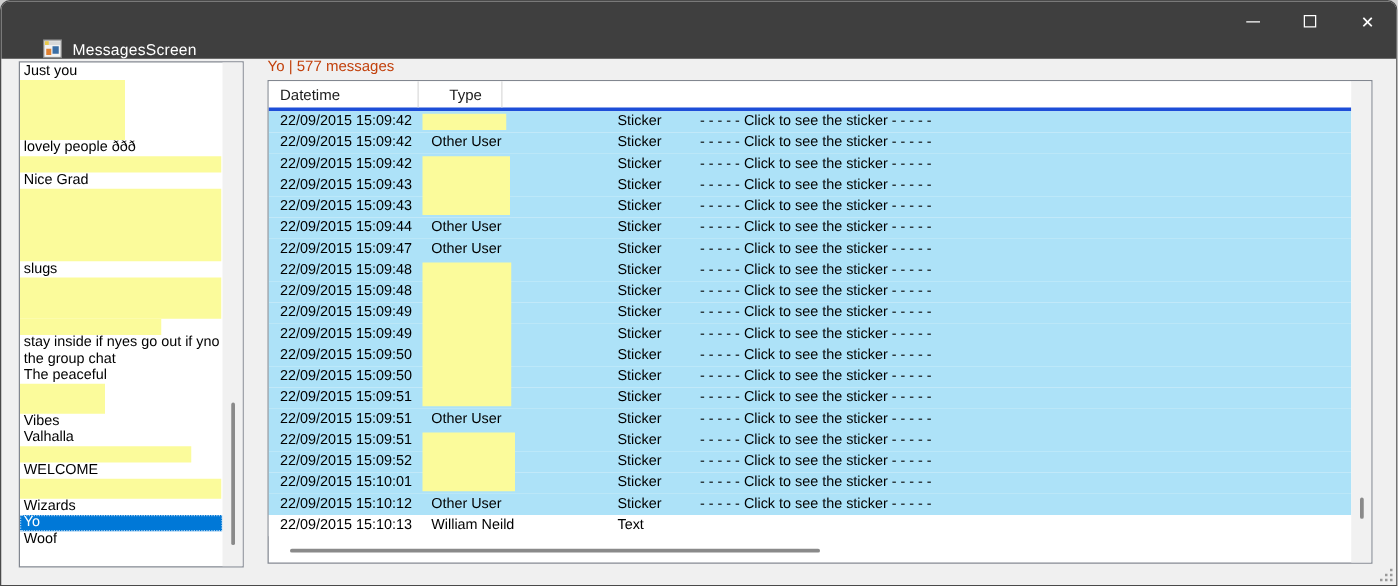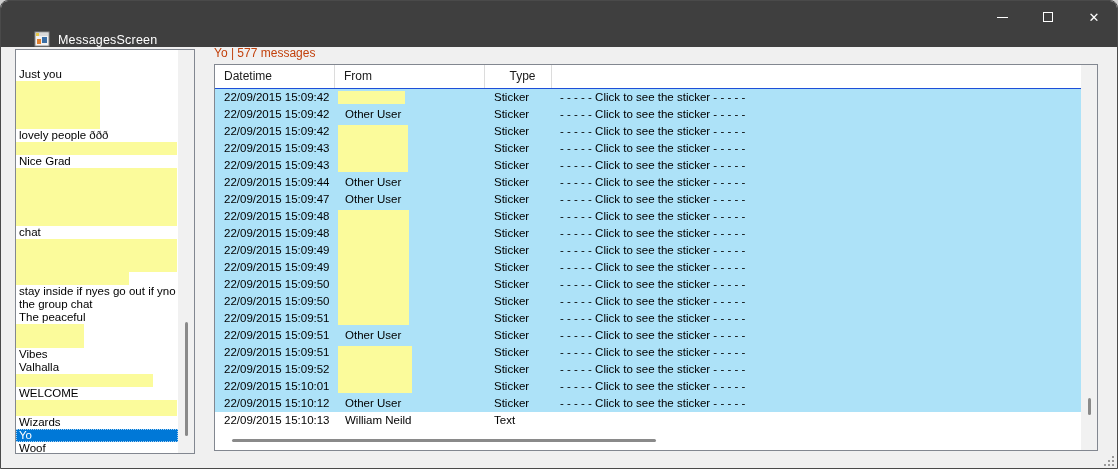--- a/index.html
+++ b/index.html
@@ -19,34 +19,34 @@
   .caption-buttons { position:absolute; right:0; top:0; height:32px; display:flex; }
   .cap-btn { width:46px; height:32px; display:flex; align-items:center; justify-content:center; }
   .glyph-min { width:11px; height:1px; background:#fff; }
   .glyph-max { width:10px; height:10px; border:1px solid #fff; }
   .glyph-close { color:#fff; font-size:13px; line-height:13px; }
   
   .listbox {
     position:absolute; left:14px; top:48px; width:180px; height:405px;
     background:#ffffff; border:1px solid #828790;
   }
-  .listbox-content { position:absolute; left:0; top:0; right:16px; bottom:0; overflow:hidden; padding-top:18px; }
+  .listbox-content { position:absolute; left:0; top:0; right:16px; bottom:0; overflow:hidden; padding-top:1px; }
   .sb-item { font-size:11.5px; line-height:13px; height:13px; padding-left:3px; color:#000; white-space:nowrap; }
   .sb-item.block { height:auto; padding-left:0; }
   .sb-item.selected { background:var(--sel-blue,#0078d7); color:#fff; outline:1px dotted rgba(255,255,255,.65); outline-offset:-1px; }
   .redact { background:var(--yellow,#fbfb9b); }
   .listbox-track { position:absolute; right:0; top:0; bottom:0; width:16px; background:#f1f1f1; }
   .listbox-thumb { position:absolute; right:6px; top:272px; width:3px; height:114px; background:#8a8a8a; border-radius:2px; }
   
   .main-header { position:absolute; left:213px; top:45px; font-size:12px; color:#c2410c; }
   .listview {
     position:absolute; left:213px; top:63px; width:884px; height:387px;
     background:#ffffff; border:1px solid #828790;
   }
-  .lv-header { position:absolute; left:0; top:0; height:24px; width:calc(100% - 16px); display:flex; background:#fff; border-bottom:1px solid #1d4ed8; }
+  .lv-header { position:absolute; left:0; top:0; height:24px; width:calc(100% - 16px); display:flex; background:#fff; border-bottom:3px solid #1d4ed8; }
   .lv-hcell { font-size:12px; color:#1a1a1a; line-height:23px; padding-left:9px; border-right:1px solid #dcdcdc; overflow:hidden; white-space:nowrap; }
   .lv-hcell:last-child { border-right:none; flex:1; }
   .lv-rows { position:absolute; left:0; top:24px; width:calc(100% - 16px); }
   .lv-row { display:flex; height:17px; background:#fff; }
   .lv-row.sel { background:var(--row-blue,#ade2f8); }
   .lv-cell { font-size:11.5px; line-height:17px; color:#000; white-space:nowrap; overflow:hidden; }
   .c-dt   { width:120px; padding-left:9px; }
   .c-from { width:150px; padding-left:10px; }
   .c-type { width:67px;  padding-left:9px; }
   .c-msg  { flex:1; padding-left:8px; }
@@ -93,21 +93,21 @@
           <div class="redact" style="width: 84px; height: 48px;"></div>
         </div>
         <div class="sb-item">lovely people ððð</div>
         <div class="sb-item block">
           <div class="redact" style="width: 161px; height: 13px;"></div>
         </div>
         <div class="sb-item">Nice Grad</div>
         <div class="sb-item block">
           <div class="redact" style="width: 161px; height: 58px;"></div>
         </div>
-        <div class="sb-item">chat</div>
+        <div class="sb-item">slugs</div>
         <div class="sb-item block">
           <div class="redact" style="width: 161px; height: 33px;"></div>
         </div>
         <div class="sb-item block">
           <div class="redact" style="width: 113px; height: 13px;"></div>
         </div>
         <div class="sb-item">stay inside if nyes go out if yno</div>
         <div class="sb-item">the group chat</div>
         <div class="sb-item">The peaceful</div>
         <div class="sb-item block">
@@ -129,21 +129,20 @@
     <div class="listbox-track">
       <div class="listbox-thumb"></div>
     </div>
   </div>
 
   <div class="main-header">Yo | 577 messages</div>
 
   <div class="listview">
     <div class="lv-header" id="lv-header">
         <div class="lv-hcell" style="width: 120px;">Datetime</div>
-        <div class="lv-hcell" style="width: 150px;">From</div>
         <div class="lv-hcell" style="width: 67px; text-align: center;">Type</div>
         <div class="lv-hcell" style="width: 530px; margin-top: 39px;">Message</div>
       </div>
     <div class="lv-rows" id="lv-rows">
         <div class="lv-row sel">
           <div class="lv-cell c-dt">22/09/2015 15:09:42</div>
           <div class="lv-cell c-from"></div>
           <div class="lv-cell c-type">Sticker</div>
           <div class="lv-cell c-msg">- - - - - Click to see the sticker - - - - -</div>
         </div>

